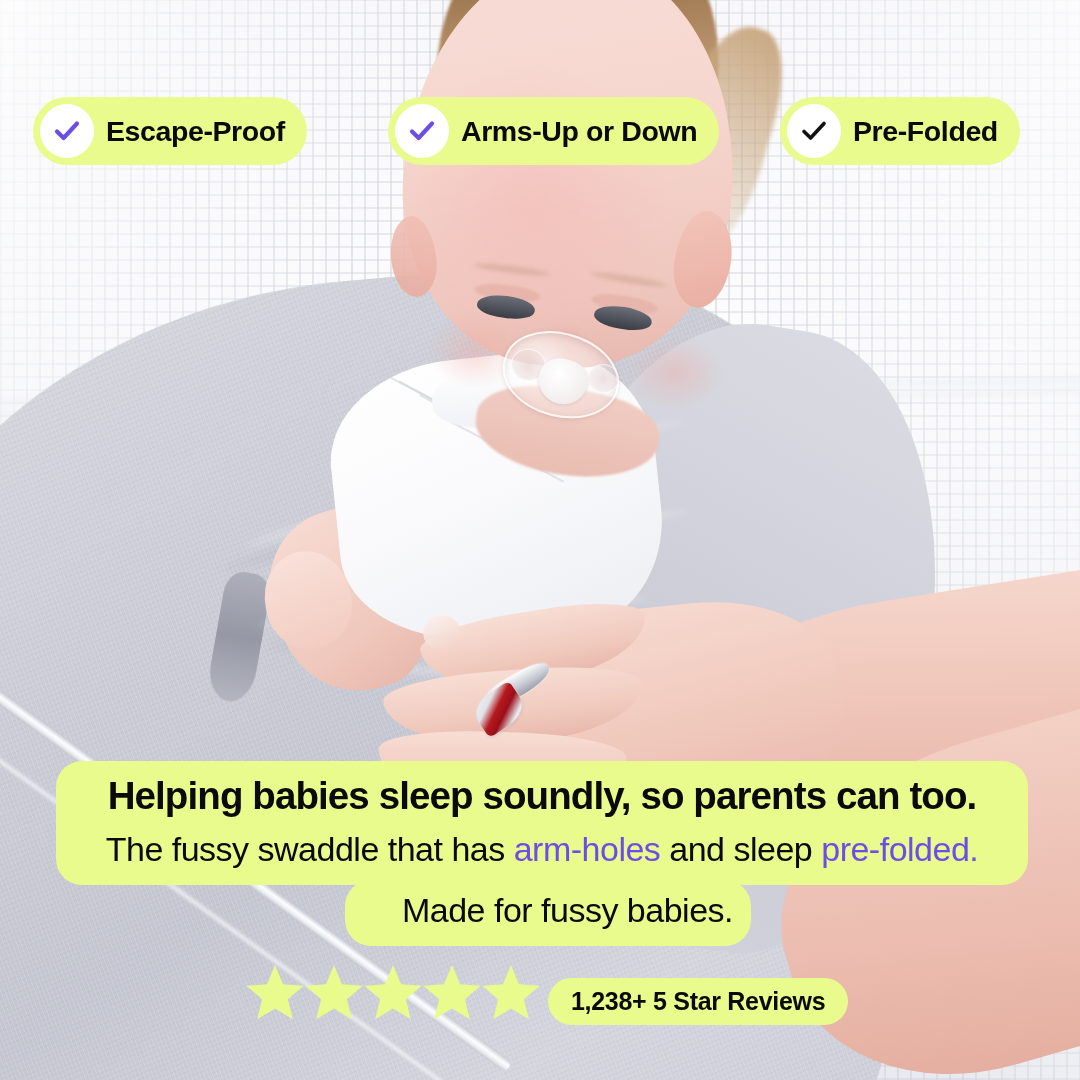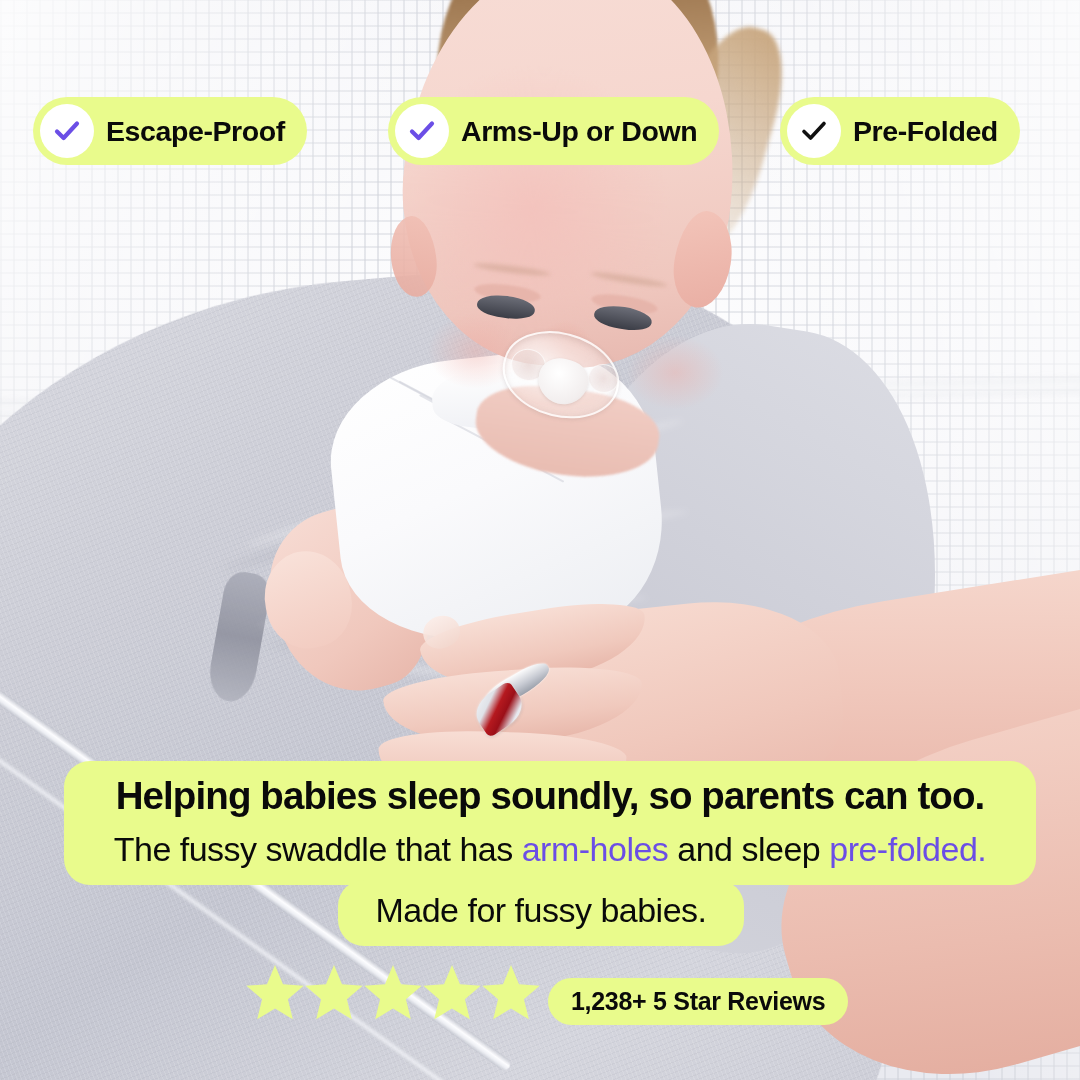--- a/index.html
+++ b/index.html
@@ -274,38 +274,38 @@
     background:#ffffff;
     display:flex;align-items:center;justify-content:center;
     flex:0 0 54px;
   }
   .badge-label{
     font-size:28.5px;font-weight:700;color:#0a0a0a;
     letter-spacing:-.4px;white-space:nowrap;line-height:1;
   }
 
   .copy-block{
-    position:absolute;left:64px;top:761px;width:972px;
+    position:absolute;left:56px;top:761px;width:972px;
     background:#e9fb8c;border-radius:26px;
     padding:11px 14px 14px;box-sizing:border-box;
     text-align:center;
   }
   .line1{
     font-size:38.5px;font-weight:700;color:#0a0a0a;
     letter-spacing:-.9px;line-height:1.26;white-space:nowrap;
   }
   .line2{
     font-size:34px;font-weight:400;color:#0a0a0a;
     letter-spacing:-.5px;line-height:1.3;white-space:nowrap;margin-top:6px;
   }
   .hl{color:#6b4ee6;}
   .copy-block-2{
-    position:absolute;left:338px;top:880px;width:406px;
+    position:absolute;left:345px;top:880px;width:406px;
     background:#e9fb8c;border-radius:26px;
-    padding:8px 18px 14px;box-sizing:border-box;text-align:center;
+    padding:8px 18px 14px;box-sizing:border-box;text-align:right;
   }
   .line3{
     font-size:34px;font-weight:400;color:#0a0a0a;
     letter-spacing:-.5px;line-height:1.3;white-space:nowrap;
   }
 
   .rating-row{position:absolute;left:0;top:962px;width:1080px;height:76px;}
   .stars{position:absolute;left:243px;top:0;display:flex;}
   .star{width:64px;height:62px;margin-right:-5px;display:block;}
   .reviews-pill{

